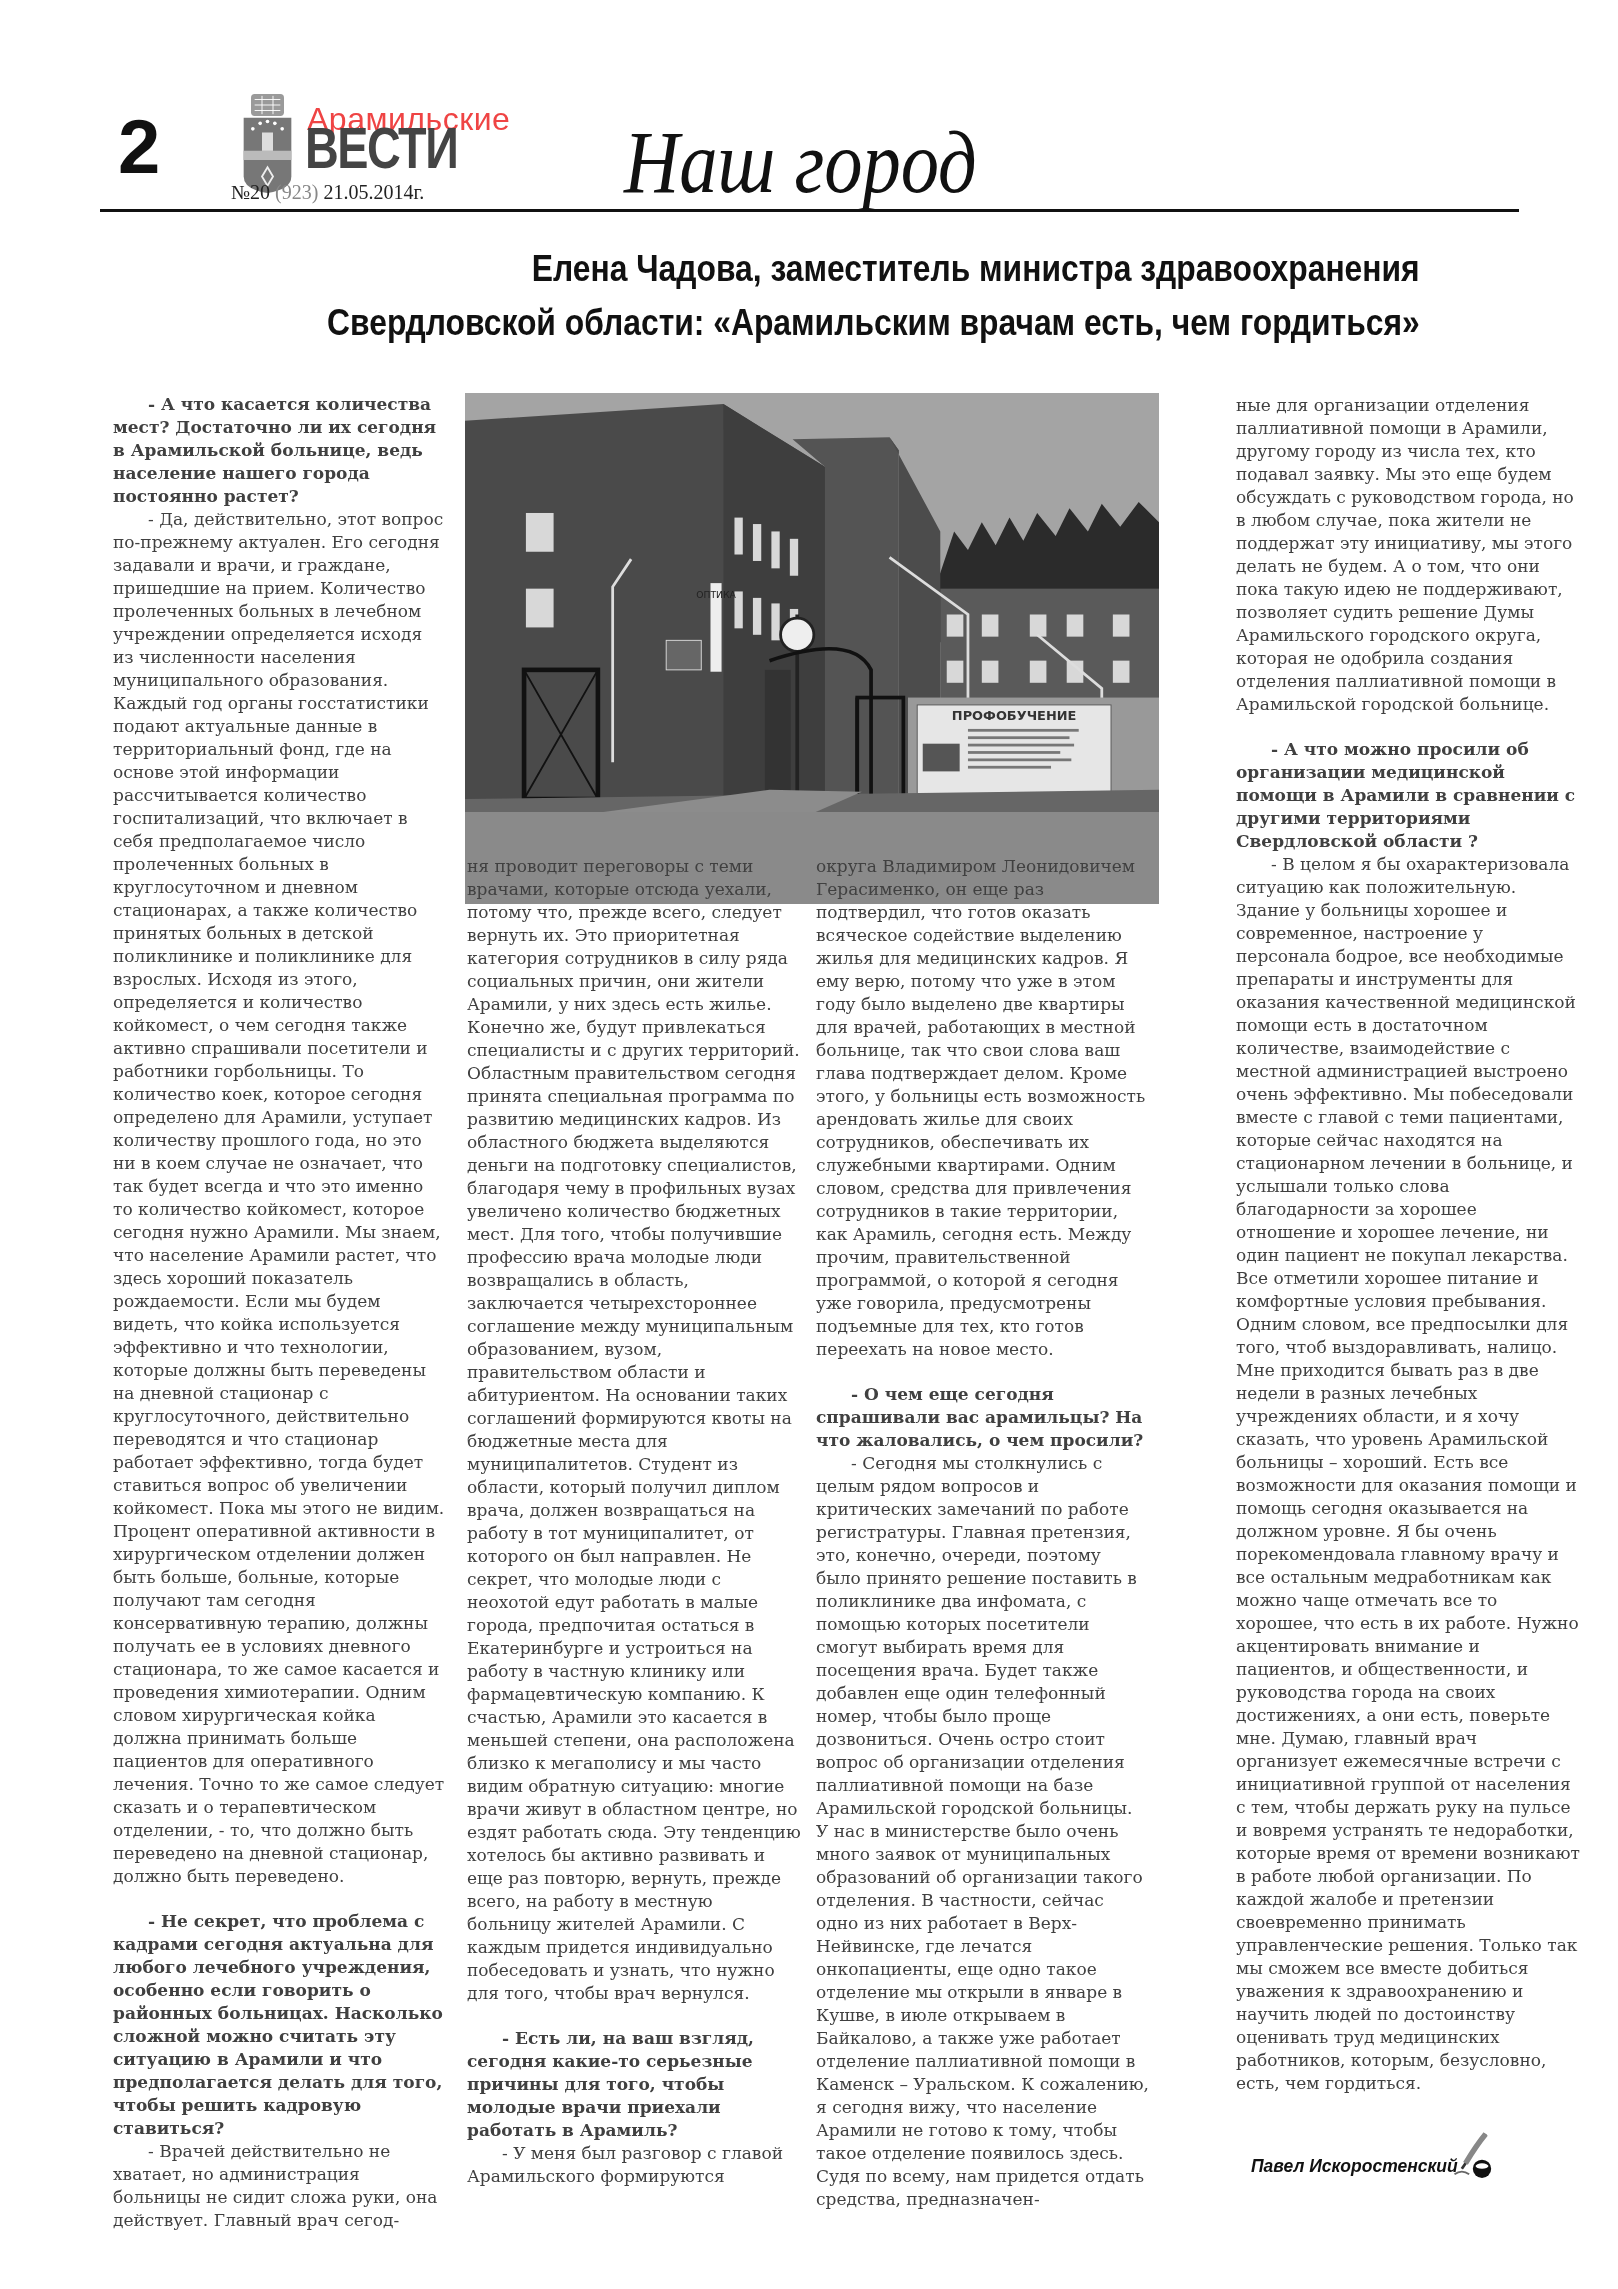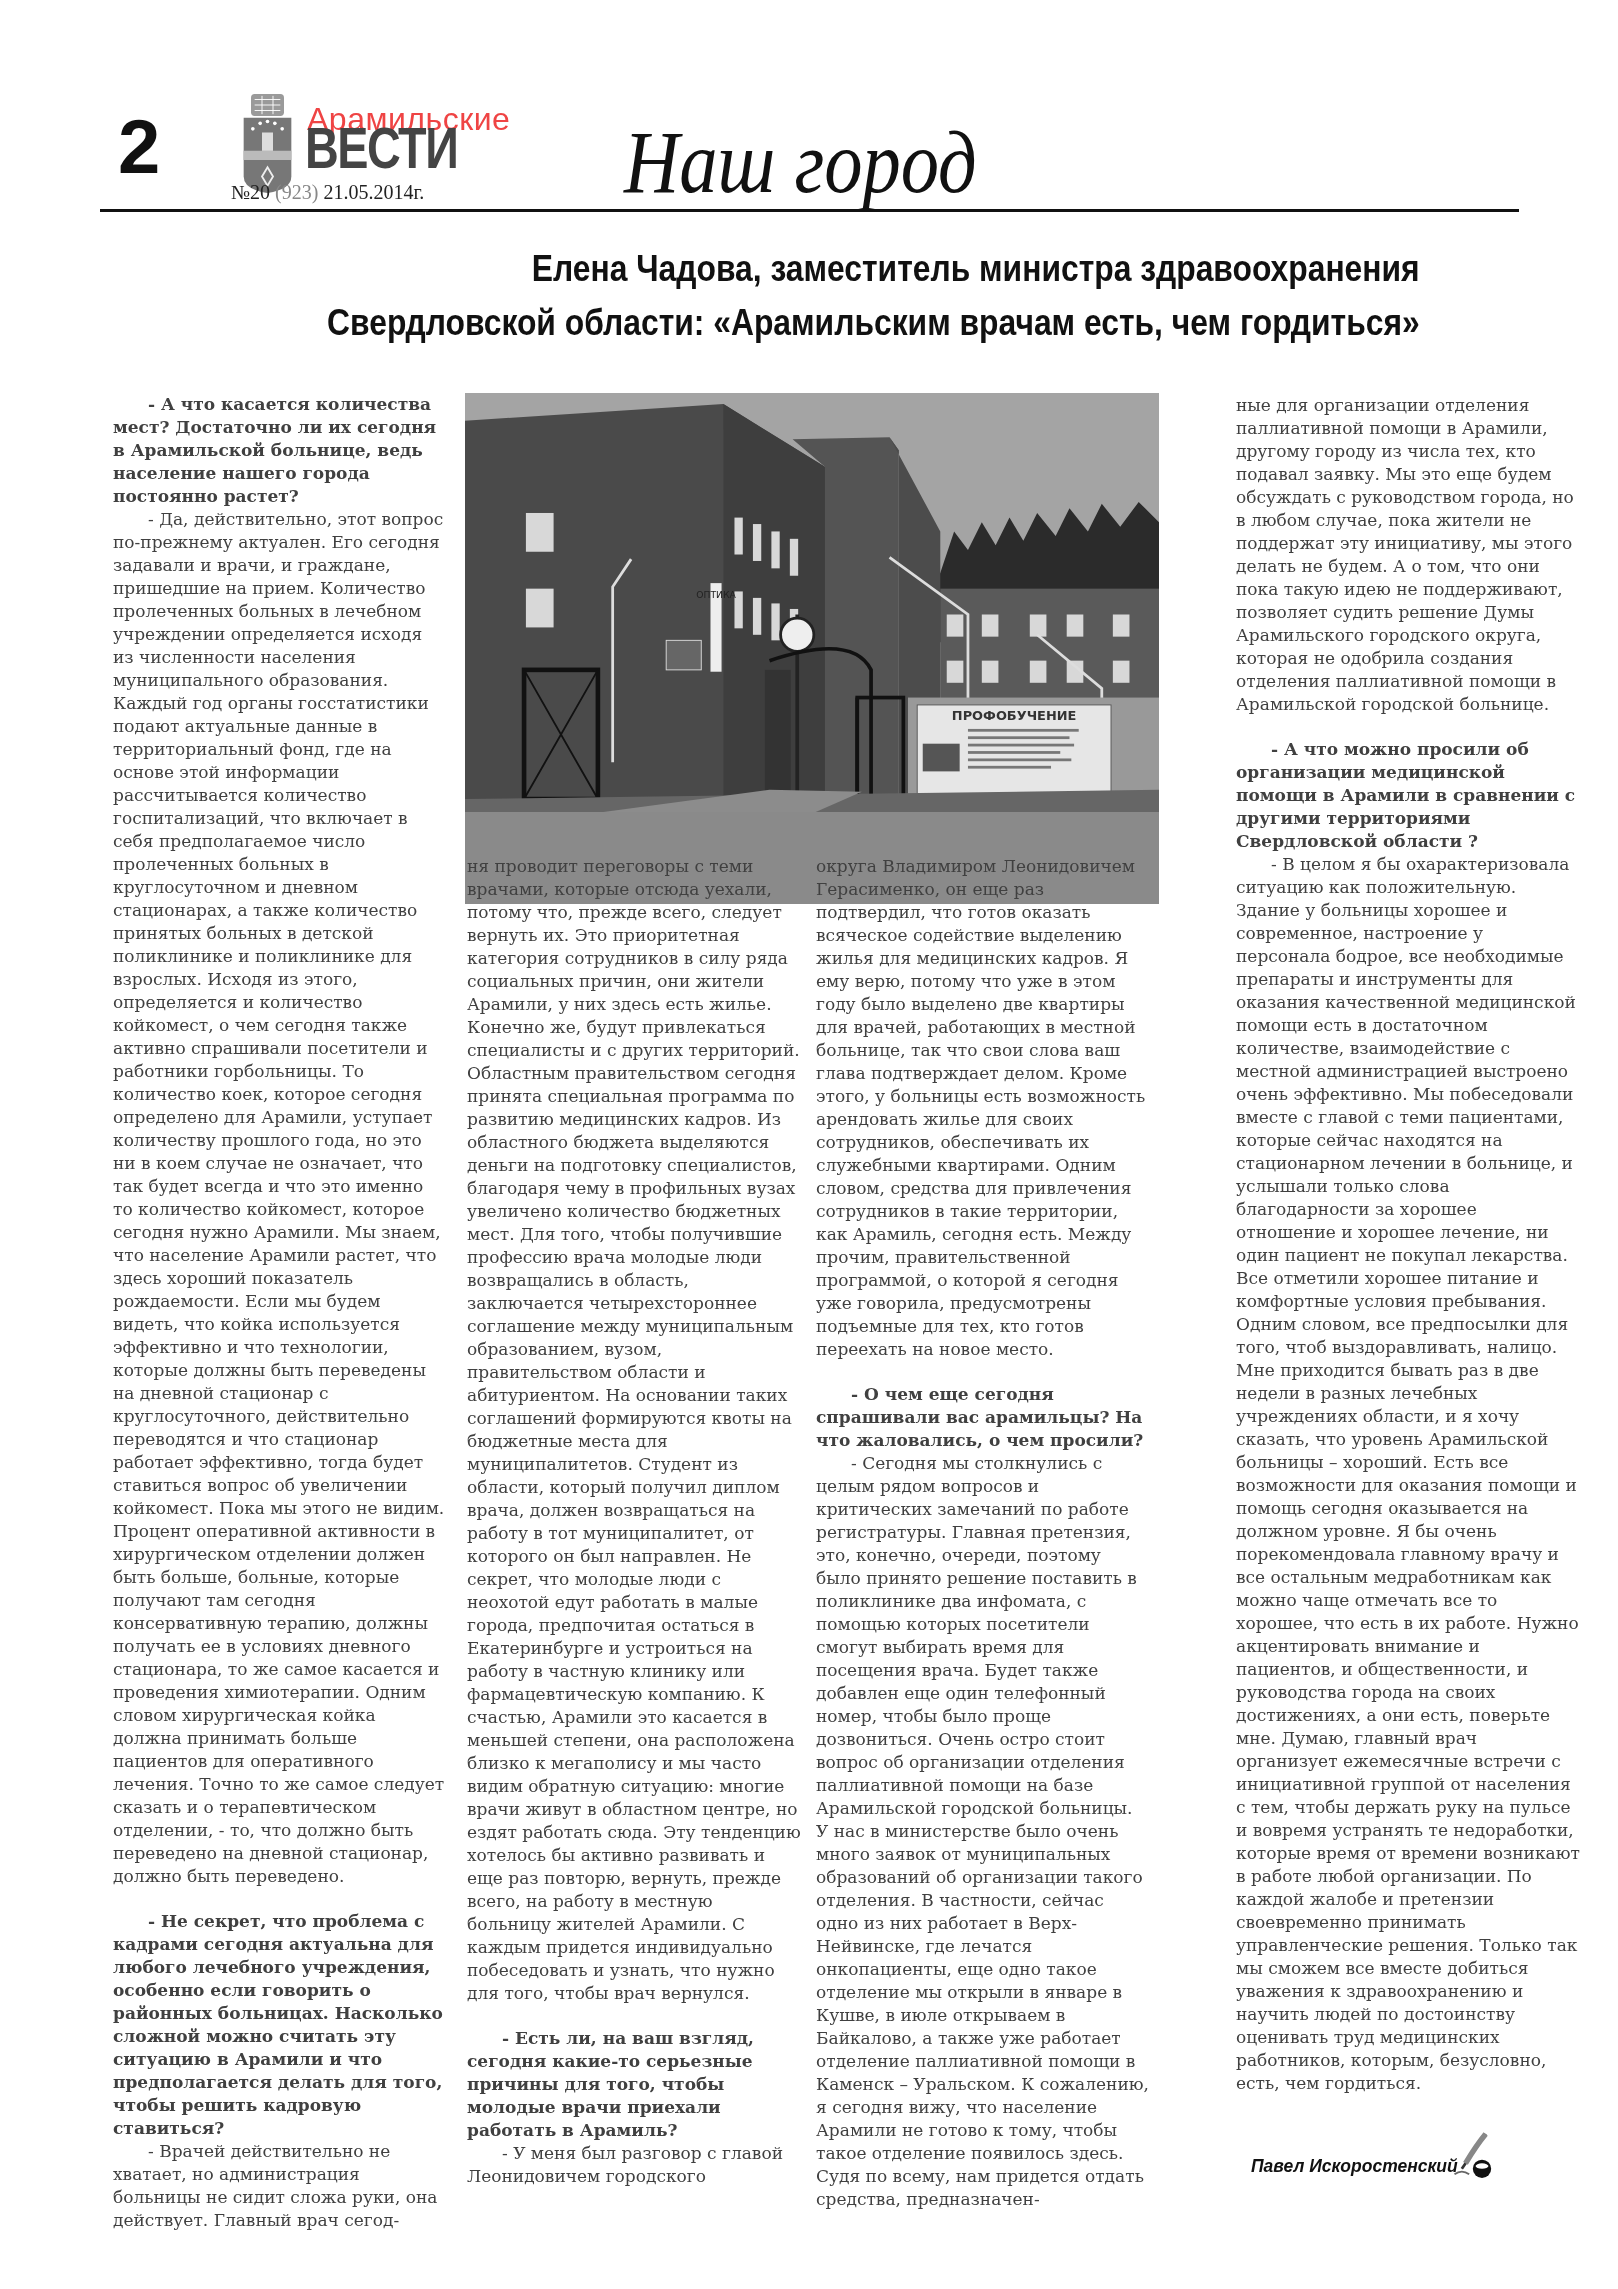--- a/index.html
+++ b/index.html
@@ -157,21 +157,21 @@
   <p class="a">- Да, действительно, этот вопрос по-прежнему актуален. Его сегодня задавали и врачи, и граждане, пришедшие на прием. Количество пролеченных больных в лечебном учреждении определяется  исходя из численности населения муниципального образования. Каждый год органы госстатистики подают актуальные данные в территориальный фонд, где на основе этой информации рассчитывается количество госпитализаций, что включает в себя предполагаемое число пролеченных больных в круглосуточном и дневном стационарах, а также количество принятых больных в детской поликлинике и поликлинике для взрослых. Исходя из этого, определяется и количество койкомест, о чем сегодня также активно спрашивали посетители и работники горбольницы.  То количество коек, которое сегодня определено для Арамили, уступает количеству прошлого года, но это ни в коем случае не означает, что так будет всегда и что это именно то количество койкомест, которое сегодня нужно Арамили. Мы знаем, что население Арамили растет, что здесь хороший показатель рождаемости. Если мы будем видеть, что койка используется эффективно и что технологии, которые должны быть переведены на дневной стационар с круглосуточного, действительно переводятся и что стационар работает эффективно, тогда будет ставиться вопрос об увеличении койкомест. Пока мы этого не видим. Процент оперативной активности в хирургическом отделении должен быть больше, больные, которые получают там сегодня консервативную терапию, должны получать ее в условиях дневного стационара, то же самое касается и проведения химиотерапии. Одним словом хирургическая койка должна принимать больше пациентов для оперативного лечения. Точно то же самое следует сказать и о терапевтическом отделении, - то, что должно быть переведено на дневной стационар, должно быть переведено.</p>
   <div class="gap"></div>
   <p class="q">- Не секрет, что проблема с кадрами сегодня актуальна для любого лечебного учреждения, особенно если говорить о районных больницах. Насколько сложной можно считать эту ситуацию в Арамили и что предполагается делать для того, чтобы решить кадровую ставиться?</p>
   <p class="a">- Врачей действительно не хватает, но администрация больницы не сидит сложа руки, она действует.  Главный врач сегод-</p>
 </div>
 
 <div class="col c2">
   <p>ня проводит переговоры с теми врачами, которые отсюда уехали, потому что, прежде всего, следует вернуть их. Это приоритетная категория сотрудников в силу ряда социальных причин, они жители Арамили, у них здесь есть жилье. Конечно же, будут привлекаться специалисты и с других территорий. Областным правительством сегодня принята специальная программа по развитию медицинских кадров. Из областного бюджета выделяются деньги на подготовку специалистов, благодаря чему в профильных вузах увеличено количество бюджетных мест. Для того, чтобы получившие профессию врача молодые люди возвращались в область, заключается четырехстороннее соглашение между муниципальным образованием, вузом, правительством области и абитуриентом. На основании таких соглашений формируются квоты на бюджетные места для муниципалитетов. Студент из области, который получил диплом врача, должен возвращаться на работу в тот муниципалитет, от которого он был направлен. Не секрет, что молодые люди с неохотой едут работать в малые города, предпочитая остаться в Екатеринбурге и устроиться на работу в частную  клинику или фармацевтическую компанию. К счастью, Арамили это касается в меньшей степени, она расположена близко к мегаполису и мы часто видим обратную ситуацию: многие врачи живут в областном центре, но ездят работать сюда. Эту тенденцию хотелось бы активно развивать и еще раз повторю, вернуть, прежде всего, на работу в местную больницу жителей Арамили. С каждым придется индивидуально побеседовать и узнать, что нужно для того, чтобы врач вернулся.</p>
   <div class="gap"></div>
   <p class="q">- Есть ли, на ваш взгляд, сегодня какие-то серьезные причины для того, чтобы молодые врачи приехали работать в Арамиль?</p>
-  <p class="a">-  У меня был разговор с главой Леонидовичем городского</p>
+  <p class="a">-  У меня был разговор с главой Арамильского формируются</p>
 </div>
 
 <div class="col c3">
   <p>округа Владимиром Леонидовичем Герасименко, он еще раз подтвердил, что готов оказать всяческое содействие выделению жилья для медицинских кадров.  Я ему верю, потому что уже в этом году было выделено две квартиры для врачей, работающих в местной больнице, так что свои слова ваш глава подтверждает делом. Кроме этого, у больницы есть возможность арендовать жилье для своих сотрудников, обеспечивать их служебными квартирами. Одним словом, средства для привлечения сотрудников в такие территории, как Арамиль, сегодня есть. Между прочим, правительственной программой, о которой я сегодня уже говорила, предусмотрены подъемные для тех, кто готов переехать на новое место.</p>
   <div class="gap"></div>
   <p class="q">- О чем еще сегодня спрашивали вас арамильцы? На что жаловались, о чем просили?</p>
   <p class="a">- Сегодня мы столкнулись с целым рядом вопросов и критических замечаний по работе регистратуры.  Главная претензия, это, конечно, очереди, поэтому было принято решение поставить в поликлинике два инфомата, с помощью которых посетители смогут выбирать время для посещения врача. Будет также добавлен еще один телефонный номер, чтобы было проще дозвониться. Очень остро стоит вопрос об организации отделения паллиативной помощи на базе  Арамильской городской больницы. У нас в министерстве было очень много заявок от муниципальных образований об организации такого отделения. В частности, сейчас одно из них работает в Верх-Нейвинске, где лечатся онкопациенты, еще одно такое отделение мы открыли в январе в Кушве, в июле открываем в Байкалово, а также уже работает отделение паллиативной помощи в Каменск – Уральском. К сожалению,  я сегодня вижу, что население Арамили не готово к тому, чтобы такое отделение появилось здесь.  Судя по всему, нам придется отдать средства, предназначен-</p>
 </div>
 
 <div class="col c4">

